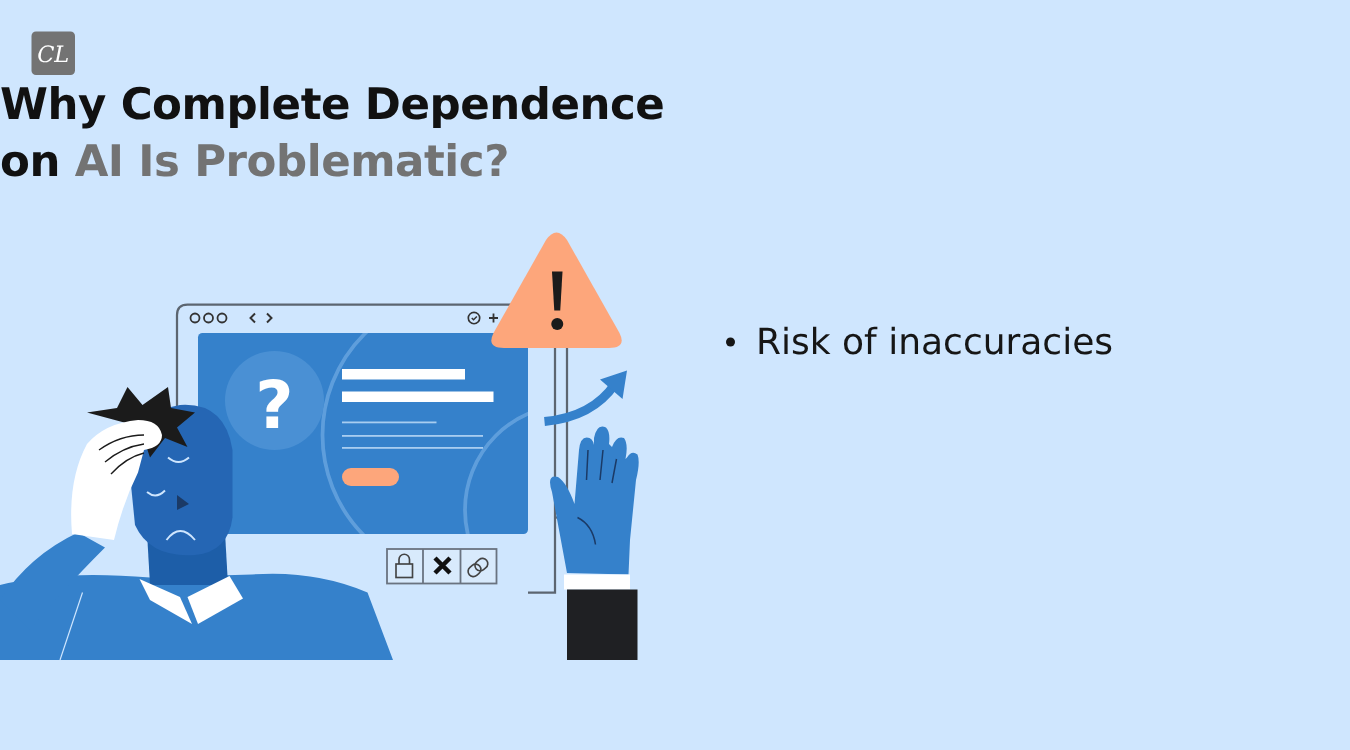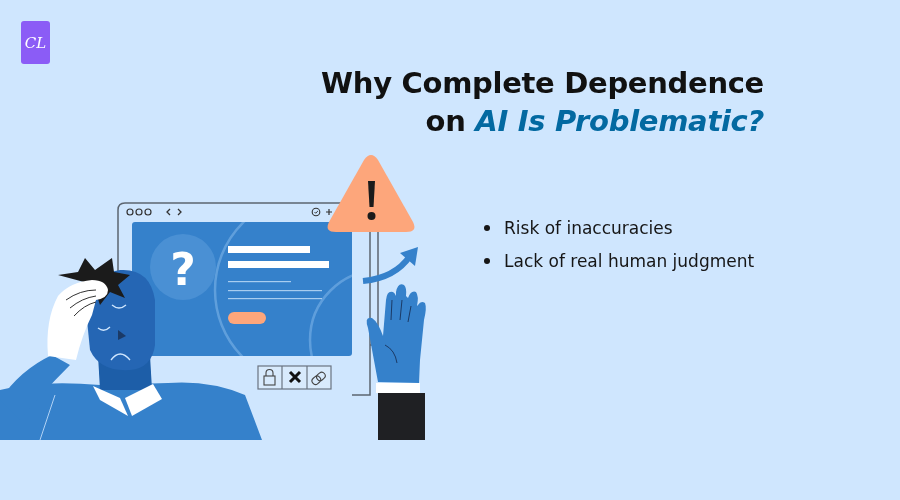--- a/index.html
+++ b/index.html
@@ -1,23 +1,23 @@
 <!DOCTYPE html>
 <html><head>
 <meta charset="utf-8">
 <style>
   * { margin:0; padding:0; box-sizing:border-box; }
   html, body { width:900px; height:500px; overflow:hidden; }
   body { background:#cfe6fe; font-family:"DejaVu Sans", sans-serif; position:relative; }
-  .logo { position:absolute; left:21px; top:21px; width:29px; height:43px; background:#8b5cf6; border-radius:3px;
+  .logo { position:absolute; left:21px; top:21px; width:29px; height:29px; background:#737373; border-radius:3px;
           display:flex; align-items:center; justify-content:center; color:#fff; font-family:"DejaVu Serif", serif; font-style:italic; font-size:15px; }
-  .title { position:absolute; left:0; top:64px; width:764px; text-align:right; font-weight:bold; font-size:29px; line-height:38px; color:#111; letter-spacing:-0.3px; }
-  .title .accent { color:#0369a1;font-style:italic; }
+  .title { position:absolute; left:0; top:50px; width:764px; text-align:left; font-weight:bold; font-size:29px; line-height:38px; color:#111; letter-spacing:-0.3px; }
+  .title .accent { color:#737373; }
   .bullets { position:absolute; left:484px; top:212px; list-style:none; }
-  .bullets li { font-size:17px; line-height:32.5px; color:#161616; display:flex; align-items:center; }
+  .bullets li { font-size:24px; line-height:32.5px; color:#161616; display:flex; align-items:center; }
   .bullets li .dot { width:6px; height:6px; border-radius:50%; background:#161616; margin-right:14px; flex:none; }
   svg.art { position:absolute; left:0; top:0; }
 </style>
 </head>
 <body>
 
 <div class="logo">CL</div>
 
 <div class="title">
   <div>Why Complete Dependence</div>
@@ -119,17 +119,13 @@
     <path d="M48 356 Q45 320 58 296 Q70 282 92 280 Q106 280 108 290 Q108 298 96 300 L92 315 Q82 335 76 360 Z" fill="#fff"></path>
     <path d="M66 300 Q80 290 96 290 M70 308 Q82 298 96 296 M74 316 Q84 305 96 302" fill="none" stroke="#1b1b1b" stroke-width="0.9"></path>
   </g>
 </svg>
 
 <ul class="bullets">
   <li>
       <span class="dot"></span>
       <span>Risk of inaccuracies</span>
     </li>
-  <li>
-      <span class="dot"></span>
-      <span>Lack of real human judgment</span>
-    </li>
 </ul>
 
 </body></html>

